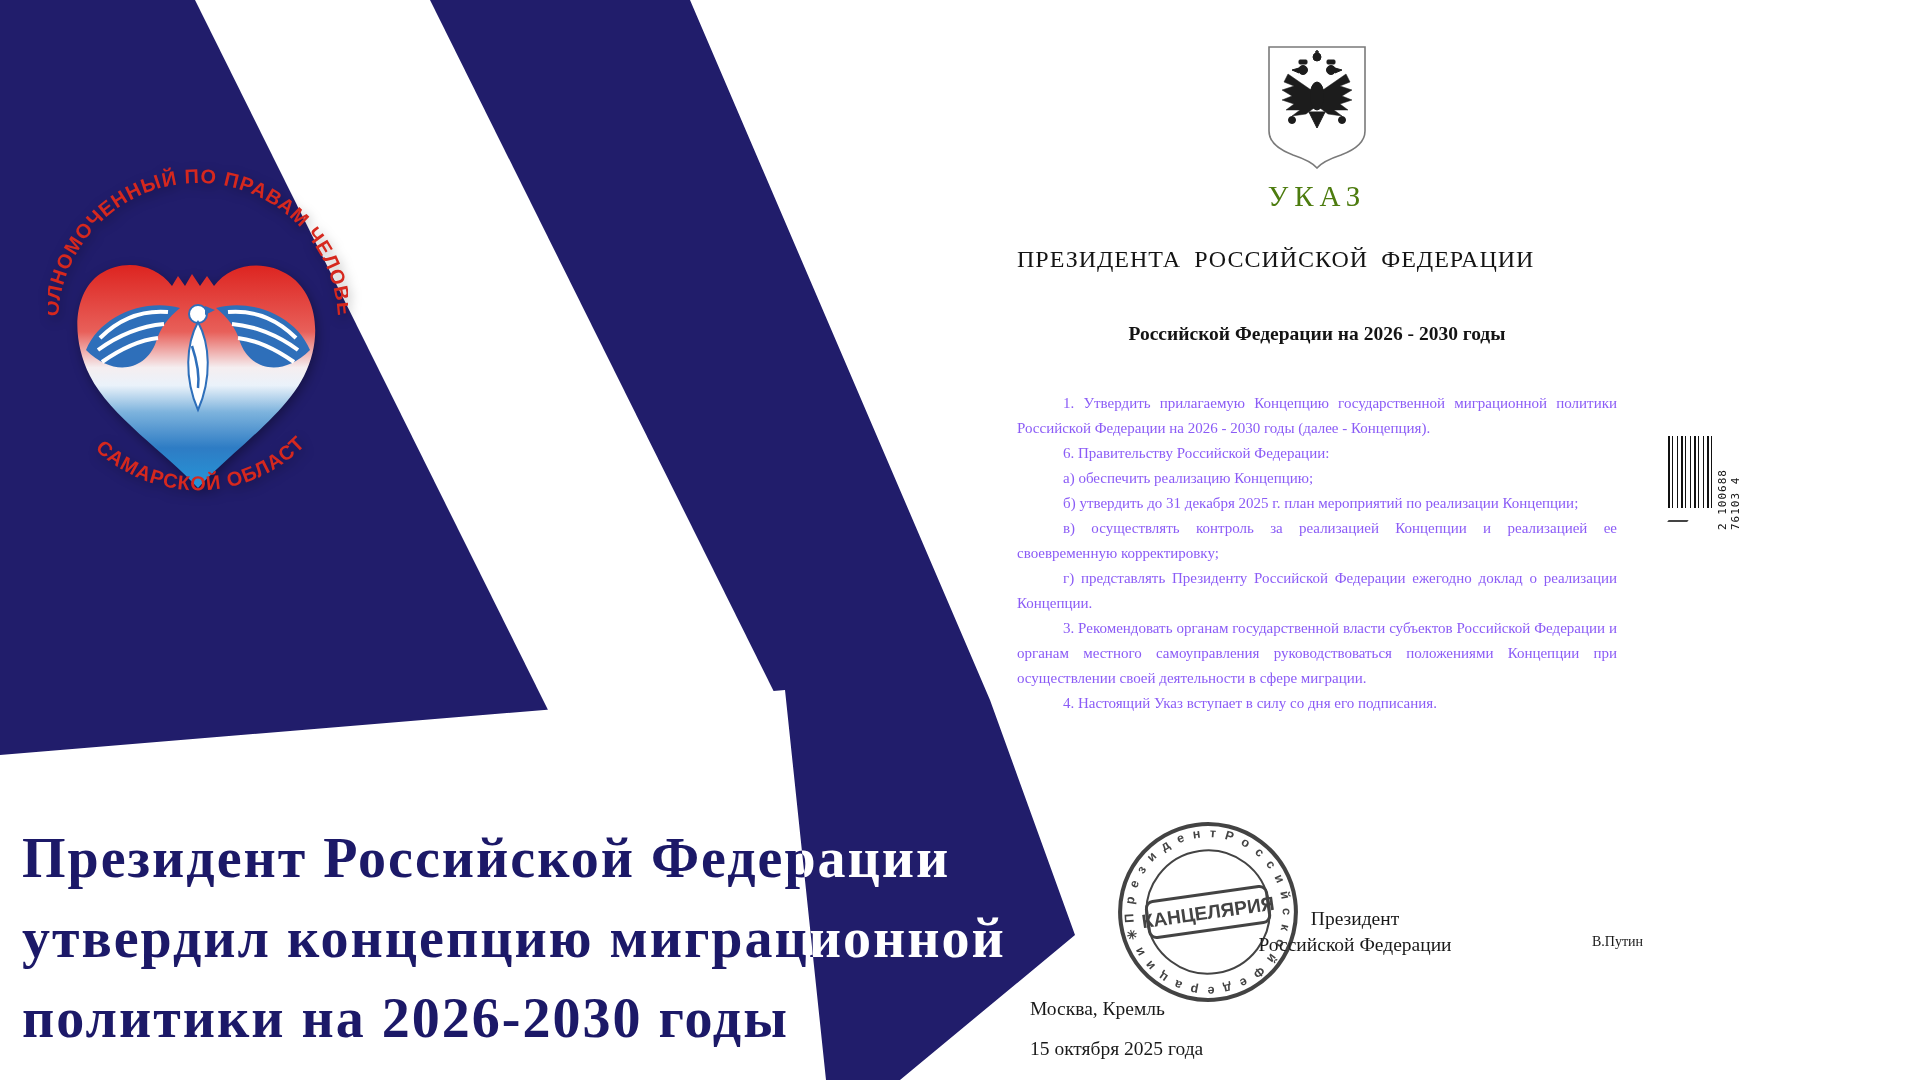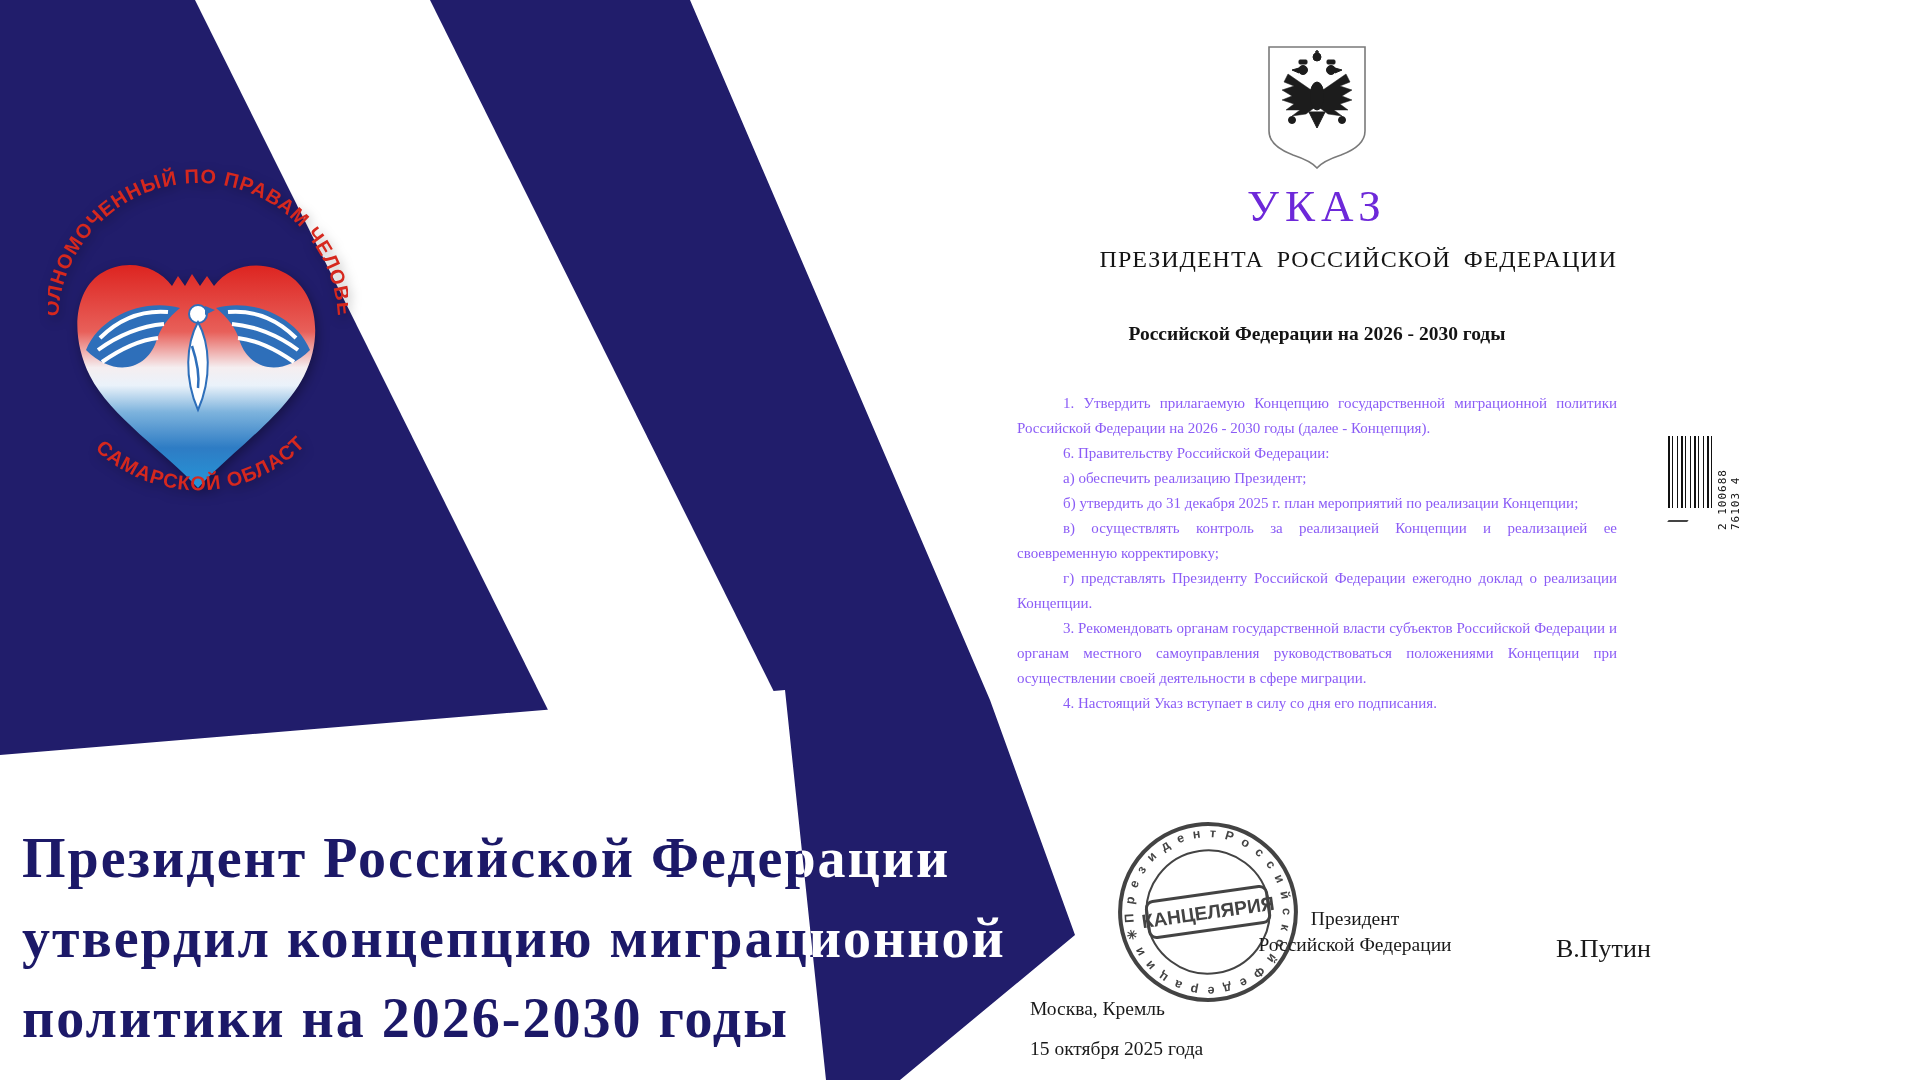--- a/index.html
+++ b/index.html
@@ -21,31 +21,31 @@
   .hl-white{clip-path:polygon(790px 0,1920px 0,1920px 1080px,826px 1080px,785px 690px);}
   .headline{position:absolute;left:22px;top:818px;font-family:"Liberation Serif",serif;
     font-weight:bold;font-size:56px;line-height:80px;letter-spacing:2px;white-space:nowrap;}
   .hl-navy .headline{color:#1c1968;}
   .hl-white .headline{color:#ffffff;}
 
   
   .doc{position:absolute;inset:0;}
   .coat{position:absolute;left:1262px;top:44px;width:110px;height:126px;}
   .kicker{position:absolute;left:1017px;top:180px;width:600px;text-align:center;
-    font-size:45px;letter-spacing:6px;color:#6d28d9;}
-  .org{position:absolute;left:1017px;top:246px;width:600px;text-align:right;
+    font-size:29px;letter-spacing:6px;color:#4d7c0f;}
+  .org{position:absolute;left:1017px;top:246px;width:600px;text-align:left;
     font-size:24px;letter-spacing:1px;word-spacing:6px;color:#141414;}
   .subject{position:absolute;left:1017px;top:322px;width:600px;text-align:center;
     font-size:19.5px;line-height:24px;font-weight:bold;color:#141414;}
   .bodytext{position:absolute;left:1017px;top:391px;width:600px;font-size:15px;line-height:25px;
     text-align:justify;color:#8b5cf6;}
   .bodytext p{margin:0;text-indent:46px;}
   .sig-role{position:absolute;left:1235px;top:906px;width:240px;text-align:center;
     font-size:19.5px;line-height:26px;}
-  .sig-name{position:absolute;left:1556px;top:934px;font-size:26px;}
+  .sig-name{position:absolute;left:1592px;top:934px;font-size:14px;}
   .issue{position:absolute;left:1017px;top:982px;font-size:19.5px;line-height:27px;}
   .issue div{margin:13px;}
 
   
   .stamp{position:absolute;left:1112px;top:816px;width:192px;height:192px;opacity:.88;}
 
   
   .barcode{position:absolute;left:1668px;top:434px;width:74px;height:96px;}
   .bars{position:absolute;left:0;top:2px;width:46px;height:72px;
     background:repeating-linear-gradient(90deg,#111 0 2px,transparent 2px 4px,#111 4px 5px,transparent 5px 9px,#111 9px 10px,transparent 10px 13px);}
@@ -137,21 +137,21 @@
     <div class="kicker">УКАЗ</div>
     <div class="org">ПРЕЗИДЕНТА РОССИЙСКОЙ ФЕДЕРАЦИИ</div>
 
     <div class="subject">
       <div>Российской Федерации на 2026 - 2030 годы</div>
     </div>
 
     <div class="bodytext">
       <p>1. Утвердить прилагаемую Концепцию государственной миграционной политики Российской Федерации на 2026 - 2030 годы (далее - Концепция).</p>
       <p>6. Правительству Российской Федерации:</p>
-      <p>а) обеспечить реализацию Президент;</p>
+      <p>а) обеспечить реализацию Концепцию;</p>
       <p>б) утвердить до 31 декабря 2025 г. план мероприятий по реализации Концепции;</p>
       <p>в) осуществлять контроль за реализацией Концепции и реализацией ее своевременную корректировку;</p>
       <p>г) представлять Президенту Российской Федерации ежегодно доклад о реализации Концепции.</p>
       <p>3. Рекомендовать органам государственной власти субъектов Российской Федерации и органам местного самоуправления руководствоваться положениями Концепции при осуществлении своей деятельности в сфере миграции.</p>
       <p>4. Настоящий Указ вступает в силу со дня его подписания.</p>
     </div>
 
     <div class="sig-role">
       <div>Президент</div>
       <div>Российской Федерации</div>

